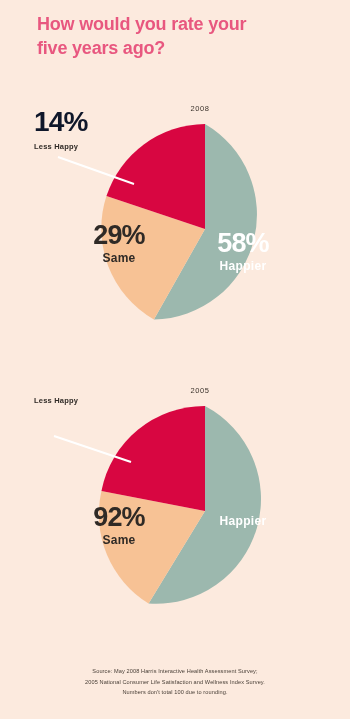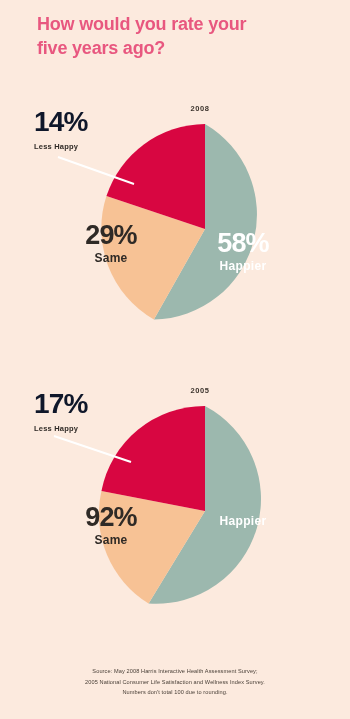--- a/index.html
+++ b/index.html
@@ -56,21 +56,21 @@
   }
 
   
   .year-label {
     position: absolute;
     top: 4px;
     left: 160px;
     width: 80px;
     text-align: center;
     font-size: 7.5px;
-    font-weight: bold;
+    font-weight: normal;
     color: #3b332c;
     letter-spacing: 0.6px;
   }
 
   
   .callout-out {
     position: absolute;
     left: 34px;
     top: 8px;
     width: 124px;
@@ -111,21 +111,21 @@
     font-size: 12px;
     font-weight: bold;
     letter-spacing: 0.3px;
     margin-top: 2px;
   }
   .slice-label.dark .pct, .slice-label.dark .cap { color: #2f2a26; }
   .slice-label.light .pct, .slice-label.light .cap { color: #ffffff; }
 
   
   .lbl-happier { left: 188px; top: 130px; }
-  .lbl-same    { left: 56px;  top: 122px; }
+  .lbl-same    { left: 64px;  top: 122px; }
 
   
   .source {
     position: absolute;
     left: 12px;
     top: 666px;
     width: 326px;
     text-align: center;
     color: #4a4038;
     font-size: 5.6px;
@@ -173,21 +173,20 @@
     <span class="pct">29%</span>
     <span class="cap">Same</span>
   </div>
 </div>
 
 <div class="chart-block" id="chart-2">
 
   <div class="year-label">2005</div>
 
   <div class="callout-out">
-    <span class="pct">17%</span>
     <span class="cap">Less Happy</span>
   </div>
 
   <div class="pie-wrap">
     <svg class="pie-svg" viewBox="0 0 214 214">
 
       <path fill="#9cb8ae" d="M107 107 L107 2 A105 105 0 0 1 50.6 199.6 Z"></path>
 
       <path fill="#f7c295" d="M107 107 L50.6 199.6 A105 105 0 0 1 3.43 87.0 Z"></path>
 

